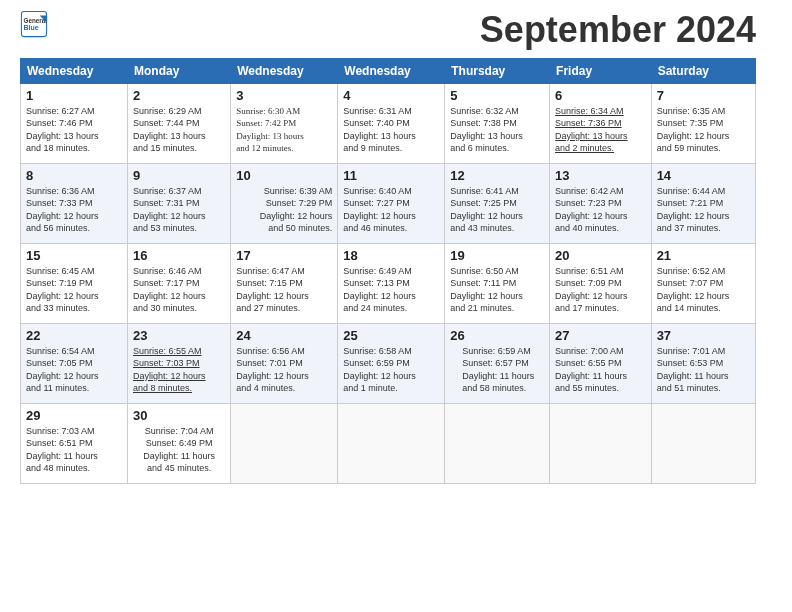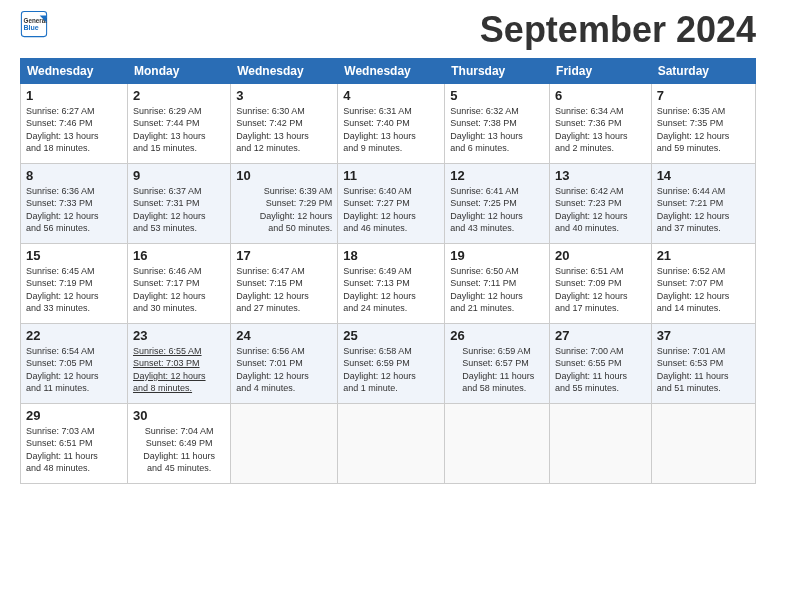--- a/index.html
+++ b/index.html
@@ -126,42 +126,42 @@
           </td>
           <td>
             <span class="day-num">2</span>
             <div class="cell-text" style="white-space: pre-line;">Sunrise: 6:29 AM
 Sunset: 7:44 PM
 Daylight: 13 hours
 and 15 minutes.</div>
           </td>
           <td>
             <span class="day-num">3</span>
-            <div class="cell-text" style="white-space: pre-line;">Sunrise: 6:30 AM
+            <div class="cell-text" style="white-space: pre-line; font-family: Liberation Serif, serif;">Sunrise: 6:30 AM
 Sunset: 7:42 PM
 Daylight: 13 hours
 and 12 minutes.</div>
           </td>
           <td>
             <span class="day-num">4</span>
             <div class="cell-text" style="white-space: pre-line;">Sunrise: 6:31 AM
 Sunset: 7:40 PM
 Daylight: 13 hours
 and 9 minutes.</div>
           </td>
           <td>
             <span class="day-num">5</span>
             <div class="cell-text" style="white-space: pre-line;">Sunrise: 6:32 AM
 Sunset: 7:38 PM
 Daylight: 13 hours
 and 6 minutes.</div>
           </td>
           <td>
             <span class="day-num">6</span>
-            <div class="cell-text" style="white-space: pre-line;">Sunrise: 6:34 AM
+            <div class="cell-text" style="white-space: pre-line; text-decoration: underline;">Sunrise: 6:34 AM
 Sunset: 7:36 PM
 Daylight: 13 hours
 and 2 minutes.</div>
           </td>
           <td>
             <span class="day-num">7</span>
             <div class="cell-text" style="white-space: pre-line;">Sunrise: 6:35 AM
 Sunset: 7:35 PM
 Daylight: 12 hours
 and 59 minutes.</div>

